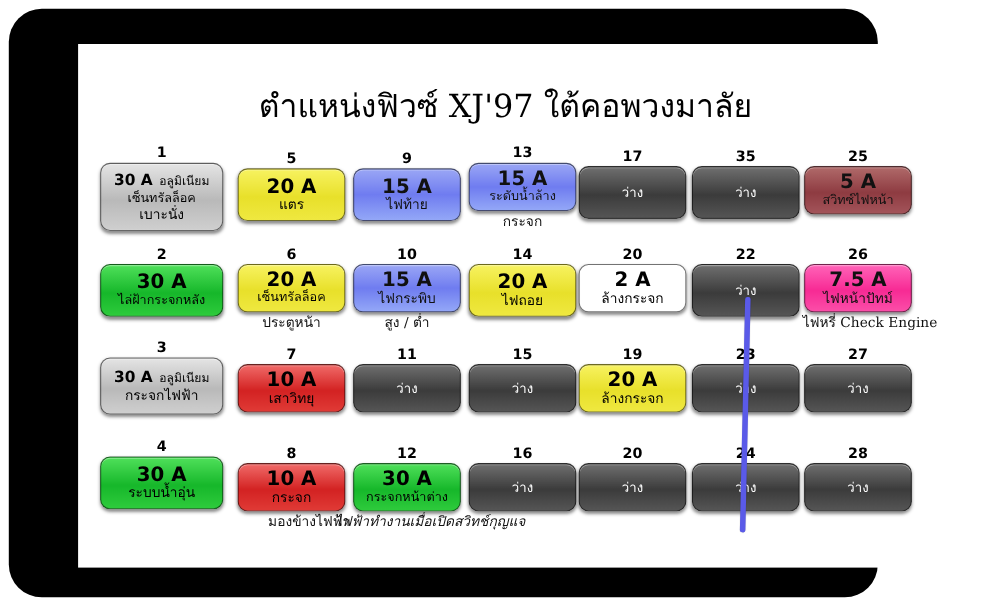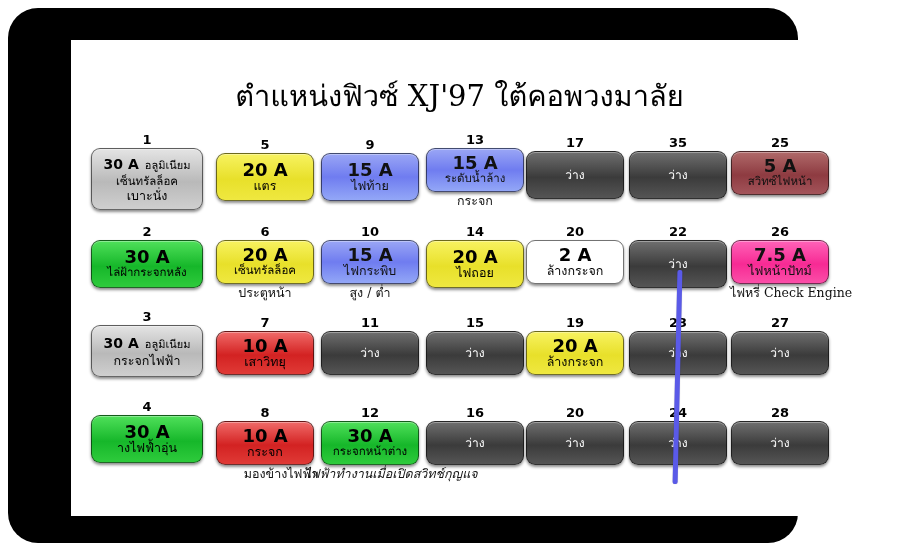--- a/index.html
+++ b/index.html
@@ -171,21 +171,21 @@
               <span>30 A</span>
               <span class="sub">อลูมิเนียม</span>
             </div>
             <div class="lbl">กระจกไฟฟ้า</div>
           </div>
         </div>
         <div class="cell" style="left: 20px; top: 360px; width: 112px;">
           <div class="num">4</div>
           <div class="fuse c-green" style="height: 48px;">
             <div class="amp">30 A</div>
-            <div class="lbl">างไฟฟ้ำอุ่น</div>
+            <div class="lbl">ระบบน้ำอุ่น</div>
           </div>
         </div>
         <div class="cell" style="left: 145px; top: 98px; width: 98px;">
           <div class="num">5</div>
           <div class="fuse c-yellow" style="height: 48px;">
             <div class="amp">20 A</div>
             <div class="lbl">แตร</div>
           </div>
         </div>
         <div class="cell" style="left: 145px; top: 185px; width: 98px;">

